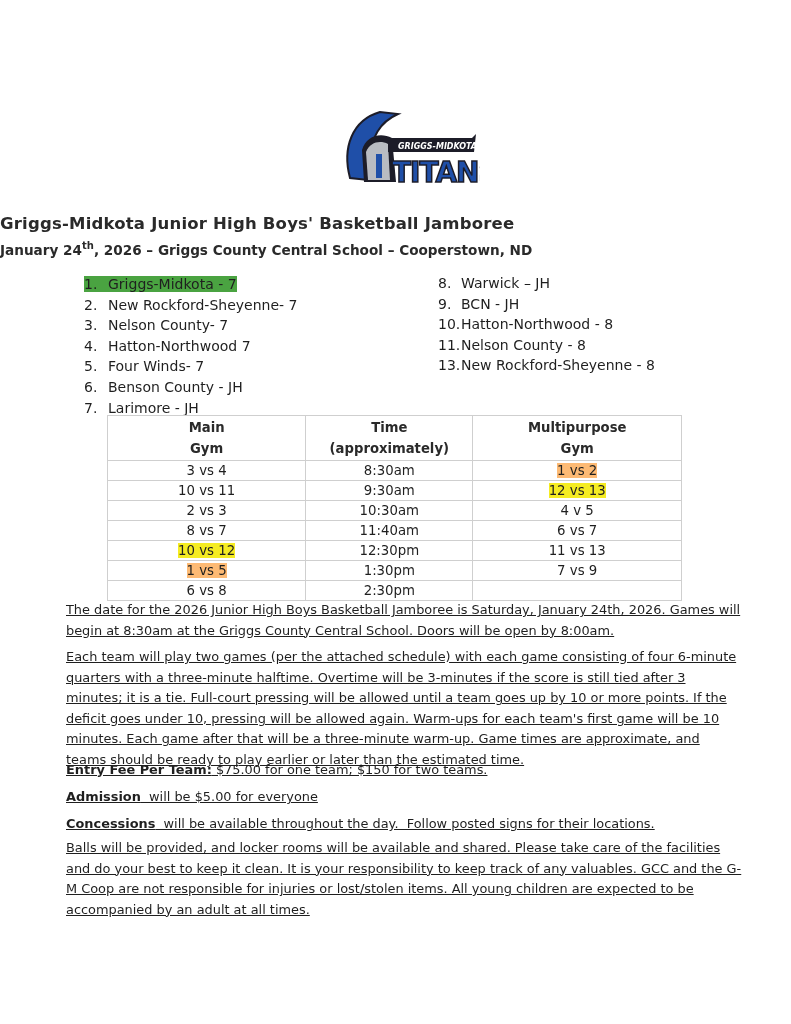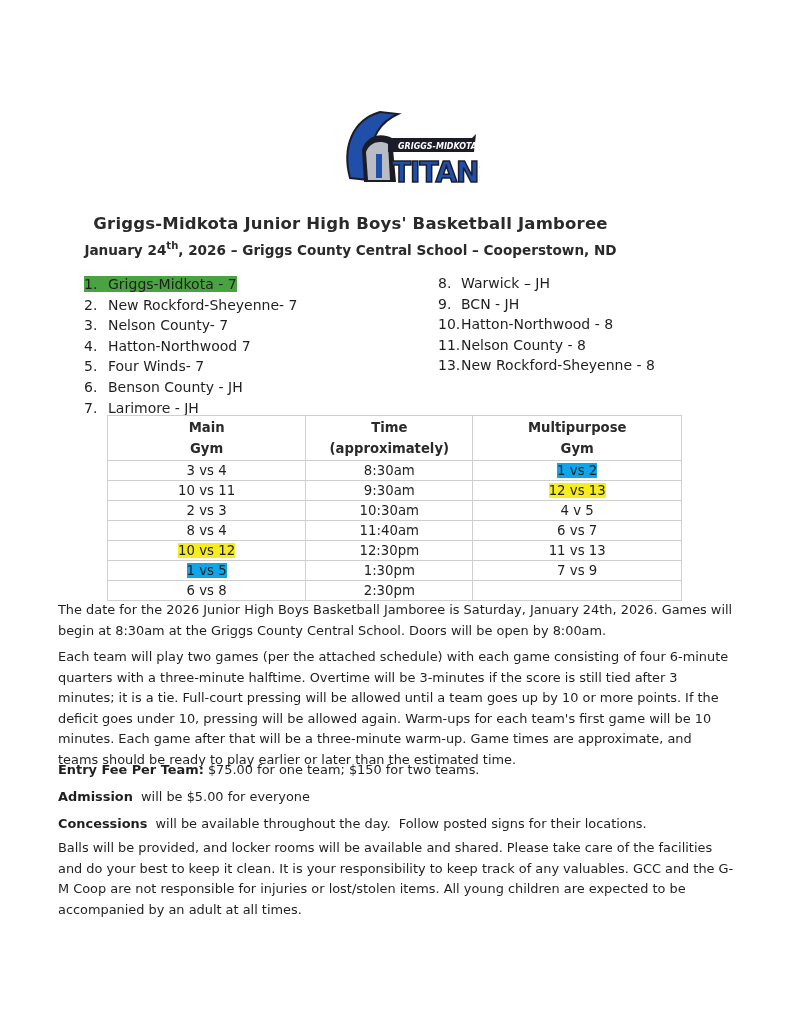--- a/index.html
+++ b/index.html
@@ -1,39 +1,39 @@
 <!DOCTYPE html>
 <html><head>
 <meta charset="utf-8">
 <style>
   html, body { margin:0; padding:0; background:#ffffff; }
   body { width:791px; height:1024px; position:relative; overflow:hidden;
          font-family:"DejaVu Sans", sans-serif; color:#1f1f1f; }
   .logo { position:absolute; left:340px; top:108px; width:140px; height:86px; }
-  .title { position:absolute; left:0; width:701px; text-align:center;
+  .title { position:absolute; left:0; width:701px; 
            font-family:"DejaVu Sans", sans-serif; font-weight:bold; color:#2a2a2a; }
   .title.main { top:214px; font-size:16.5px; letter-spacing:0.2px; }
   .title.sub { top:240px; font-size:13.6px; }
   .title.sub sup { font-size:10px; }
   .teams { position:absolute; font-size:14px; line-height:20.6px; }
   .teams.left { left:84px; top:274px; }
   .teams.right { left:438px; top:273px; }
   .team { white-space:nowrap; }
   .team .num { display:inline-block; }
   .hl-green { background:#4aa341; }
   .hl-yellow { background:#f5ec22; }
-  .hl-green-dark { background:#0ea5e9; }
+  .hl-green-dark { background:#fdba74; }
   table.sched { position:absolute; left:107px; top:415px; width:575px;
                 border-collapse:collapse; font-size:13.3px; }
   table.sched td, table.sched th { border:1px solid #cfcfcf; text-align:center;
                 padding:0; height:19px; }
   table.sched th { font-weight:bold; font-size:13.2px; line-height:21px; height:44px; color:#2a2a2a; }
   table.sched td { line-height:18px; }
   .c1 { width:190px; } .c2 { width:160px; } .c3 { width:200px; }
-  .para { position:absolute; left:58px; width:676px; font-size:12.9px; line-height:20.6px; }
+  .para { position:absolute; left:66px; width:676px; font-size:12.9px; line-height:20.6px;text-decoration:underline; }
   .p1 { top:600px; }
   .p2 { top:647px; }
   .p3 { top:760px; }
   .p4 { top:787px; }
   .p5 { top:814px; }
   .p6 { top:838px; }
   .lbl { font-weight:bold;margin-top:13px; }
 </style>
 </head>
 <body>
@@ -100,21 +100,21 @@
     <td><span>10 vs 11</span></td>
     <td><span>9:30am</span></td>
     <td><span class="hl-yellow">12 vs 13</span></td>
   </tr>
   <tr>
     <td><span>2 vs 3</span></td>
     <td><span>10:30am</span></td>
     <td><span>4 v 5</span></td>
   </tr>
   <tr>
-    <td><span>8 vs 4</span></td>
+    <td><span>8 vs 7</span></td>
     <td><span>11:40am</span></td>
     <td><span>6 vs 7</span></td>
   </tr>
   <tr>
     <td><span class="hl-yellow">10 vs 12</span></td>
     <td><span>12:30pm</span></td>
     <td><span>11 vs 13</span></td>
   </tr>
   <tr>
     <td><span class="hl-green-dark">1 vs 5</span></td>

